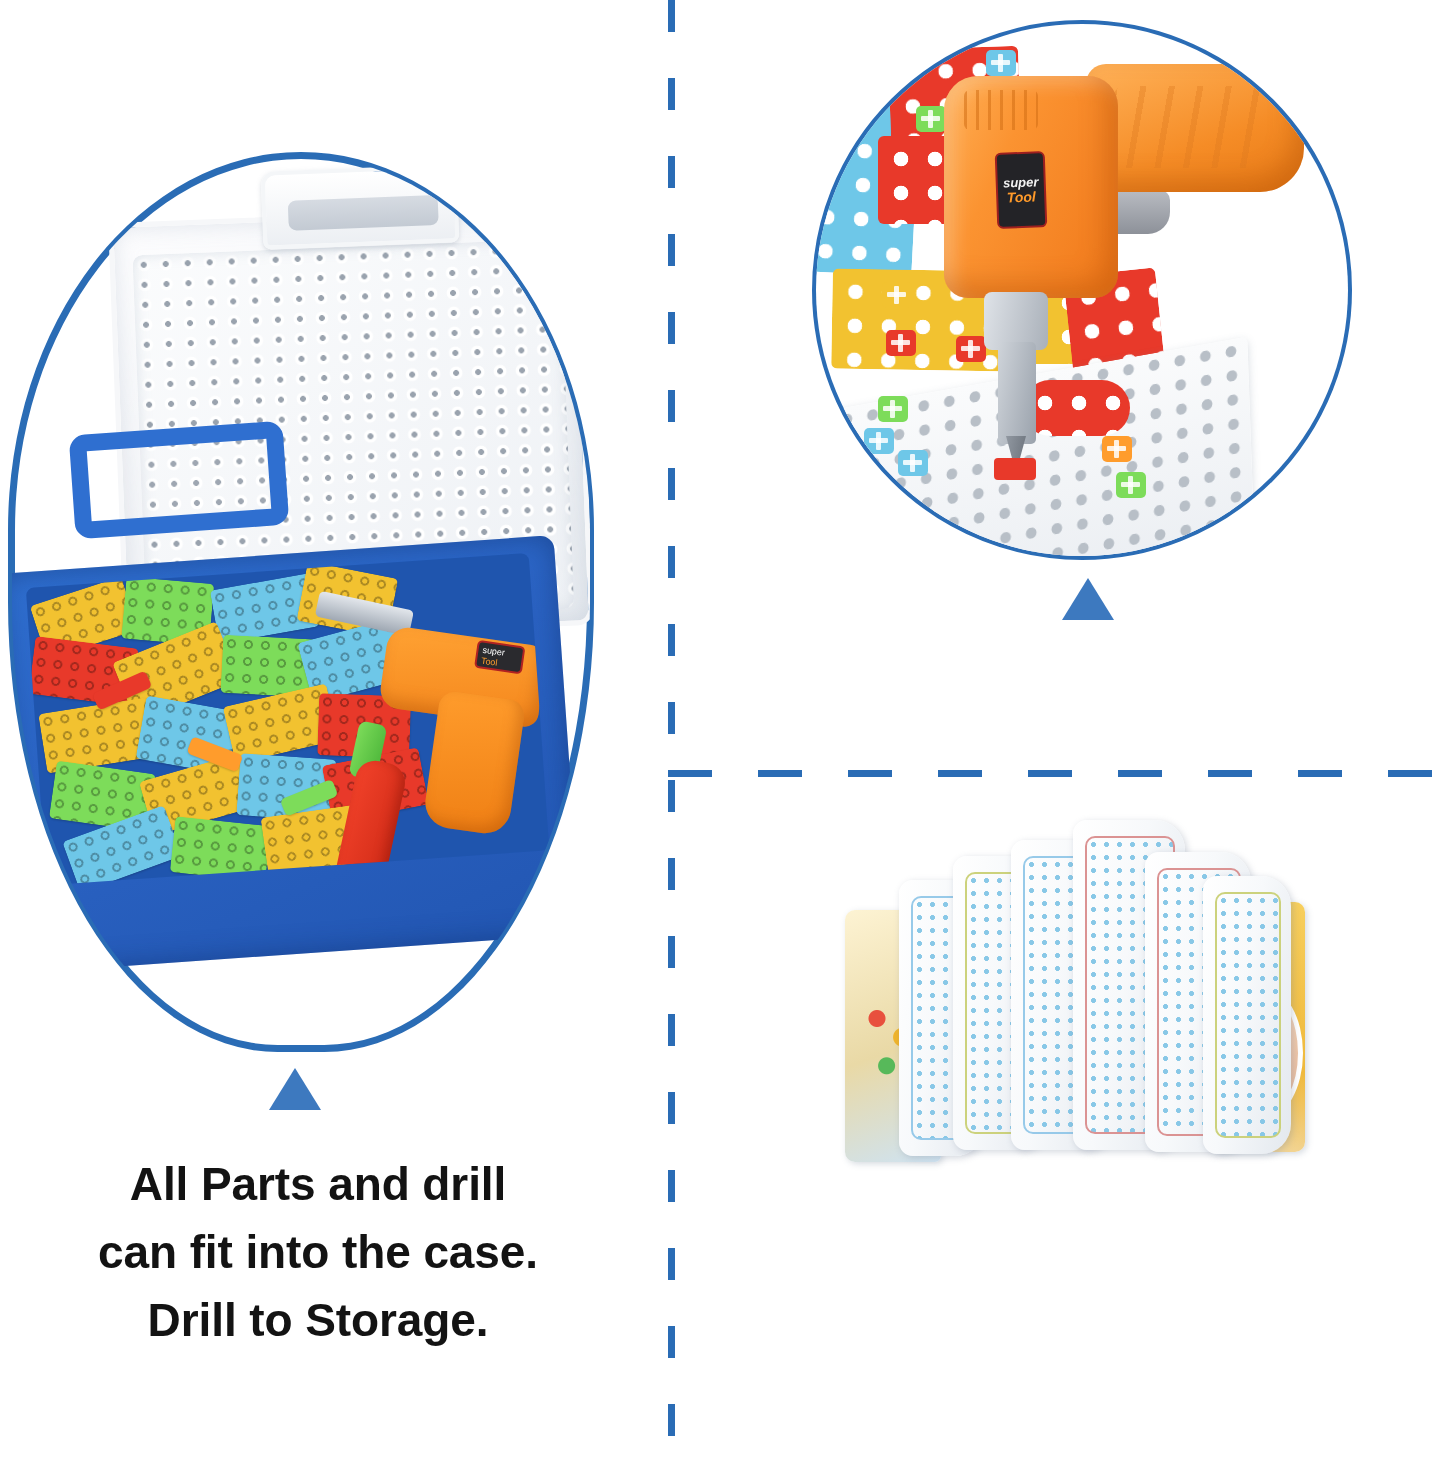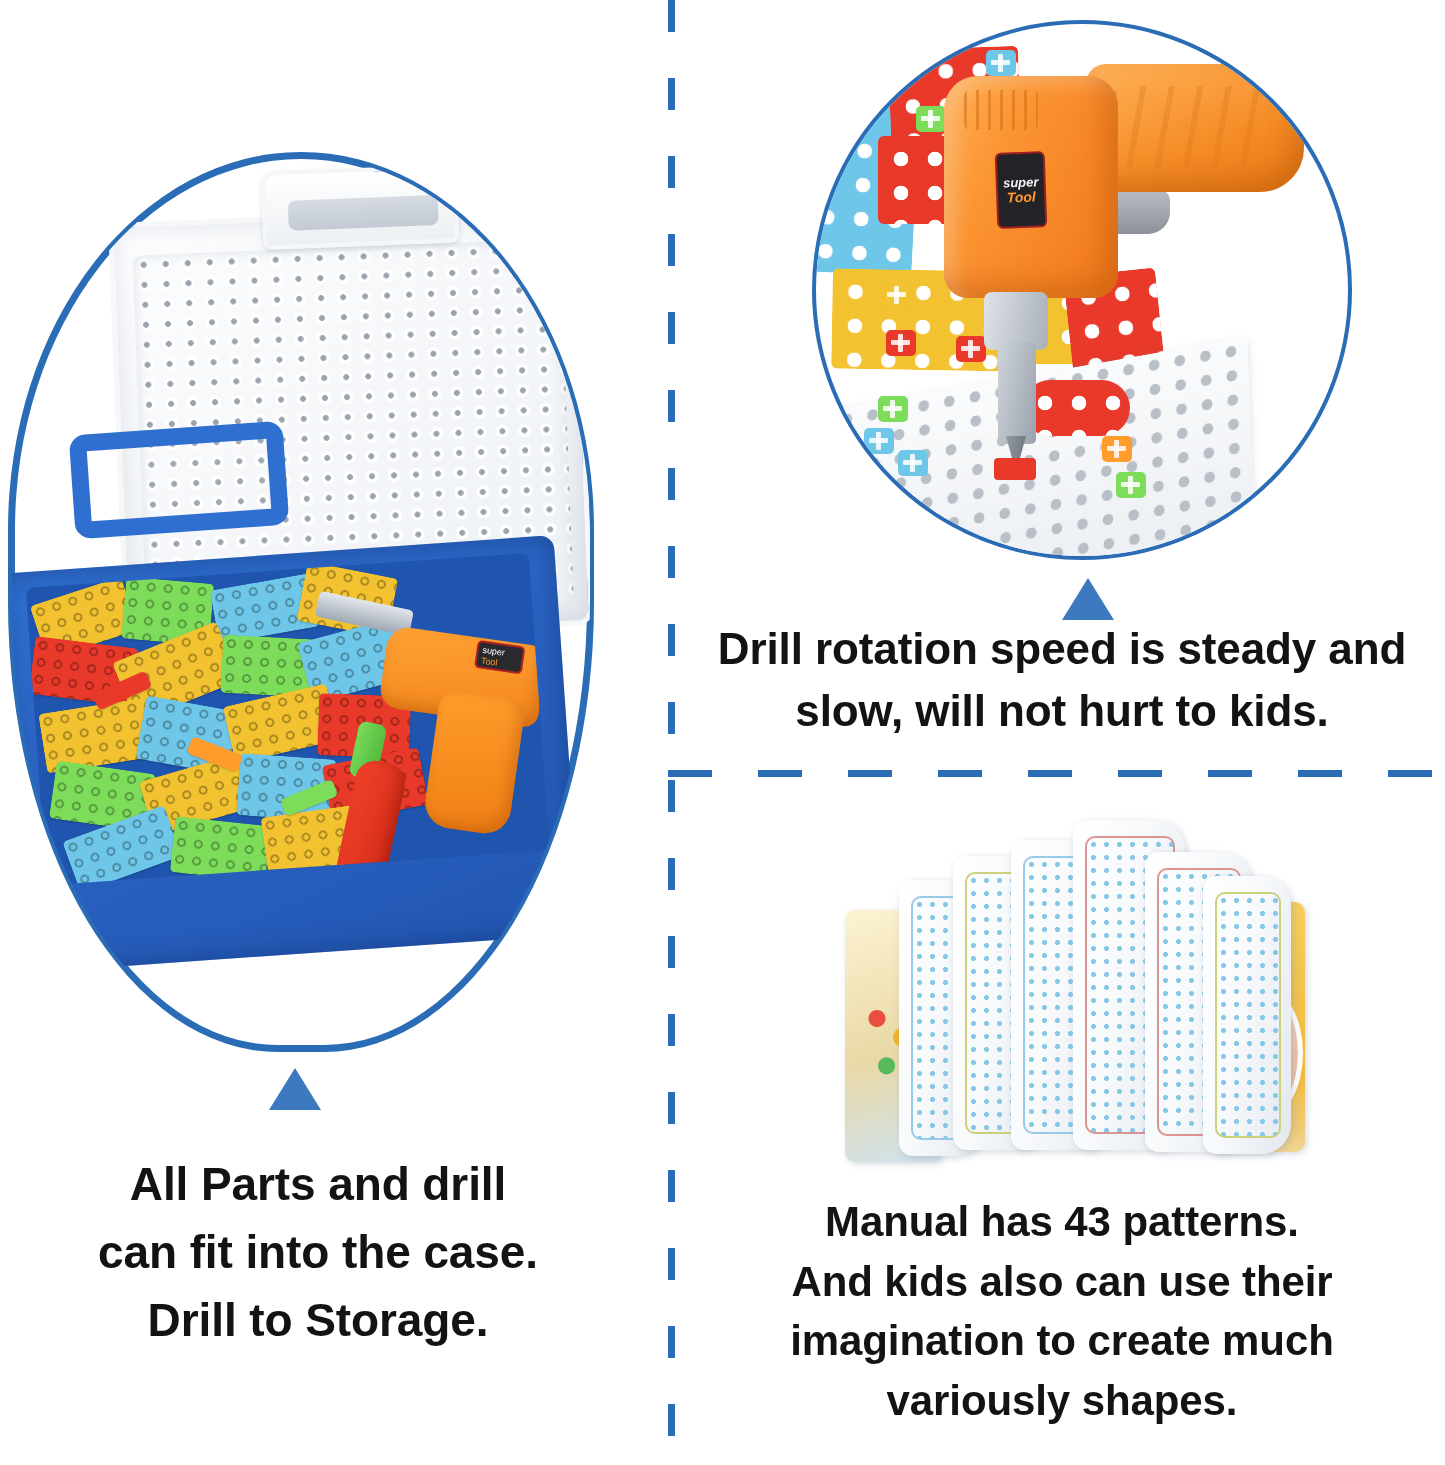--- a/index.html
+++ b/index.html
@@ -543,24 +543,20 @@
       </div>
       <div id="drill-chuck"></div>
       <div id="drill-bitshaft"></div>
       <div id="drill-bittip"></div>
       <div id="target-screw"></div>
     </div>
   </div>
 
   <div class="arrow-up" id="arrow-right"></div>
 
-  <div class="caption" id="caption-drill">
-    <span class="line">Drill rotation speed is steady and</span>
-    <span class="line">slow, will not hurt to kids.</span>
-  </div>
 
   <div id="panel-manual">
     <div id="manual-cover-left"></div>
     <div id="manual-cover-right"></div>
 
     <div class="page-roll" style="left:54px;  top:74px;  width:86px;  height:276px;">
       <div class="dots"></div>
     </div>
     <div class="page-roll alt2" style="left:108px; top:50px;  width:96px;  height:294px;">
       <div class="dots"></div>
@@ -572,20 +568,14 @@
       <div class="dots"></div>
     </div>
     <div class="page-roll alt" style="left:300px; top:46px;  width:106px; height:300px;">
       <div class="dots"></div>
     </div>
     <div class="page-roll alt2" style="left:358px; top:70px;  width:88px;  height:278px;">
       <div class="dots"></div>
     </div>
   </div>
 
-  <div class="caption" id="caption-manual">
-    <span class="line">Manual has 43 patterns.</span>
-    <span class="line">And kids also can use their</span>
-    <span class="line">imagination to create much</span>
-    <span class="line">variously shapes.</span>
-  </div>
 
 </div>
 
 </body></html>

